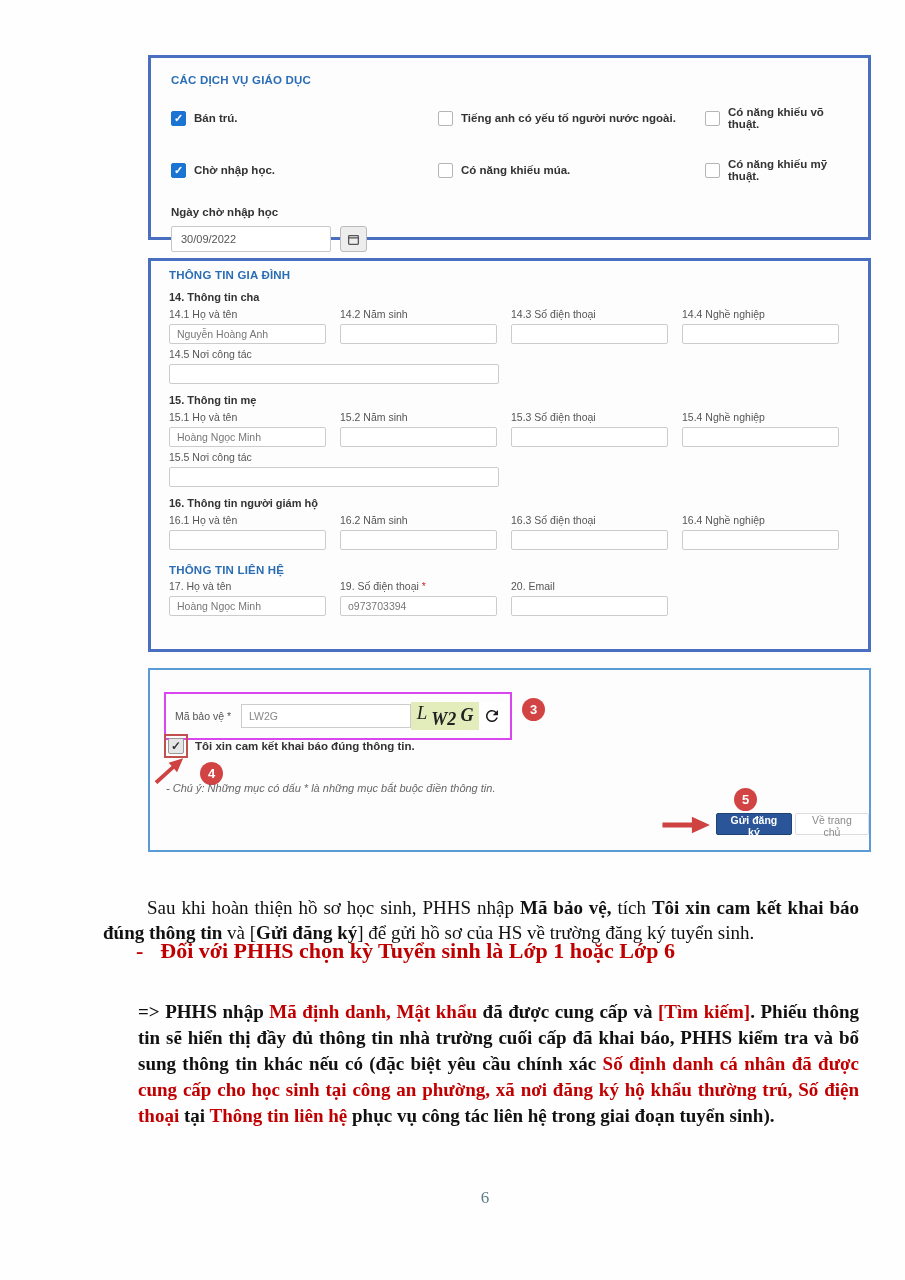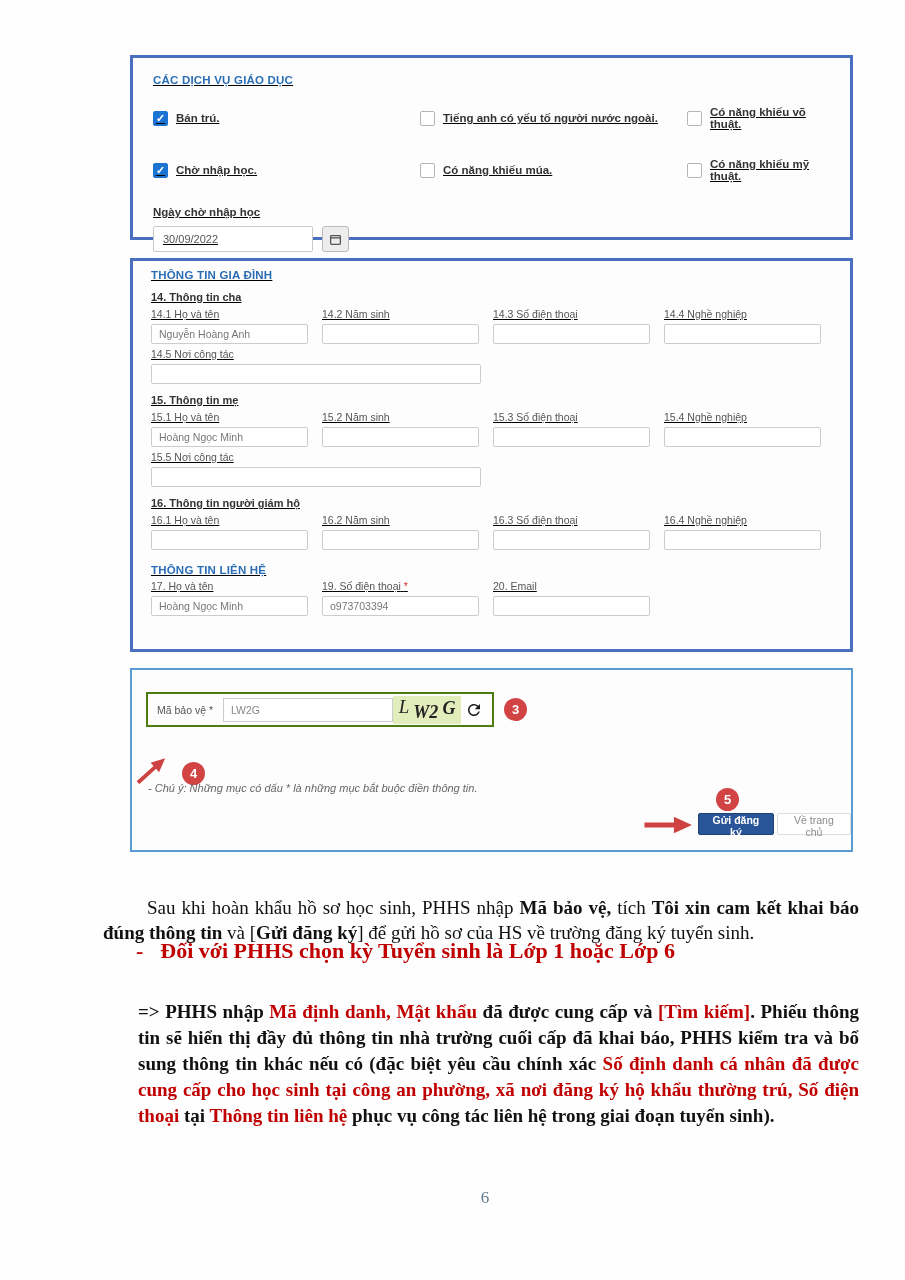--- a/index.html
+++ b/index.html
@@ -3,21 +3,21 @@
 <meta charset="utf-8">
 <style>
   * { box-sizing: border-box; }
   html,body { margin:0; padding:0; background:#fff; }
   .page {
     position:relative; width:905px; height:1280px; background:#fefefe;
     font-family:"Liberation Sans", sans-serif; overflow:hidden;
   }
 
   
-  .panel { position:absolute; left:130px; width:723px; background:#fdfdfd; border:3px solid #4a6fc0;text-decoration:underline; }
+  .panel { position:absolute; left:148px; width:723px; background:#fdfdfd; border:3px solid #4a6fc0; }
   #box-services { top:55px;  height:185px; padding:16px 20px 0 20px; }
   #box-family   { top:258px; height:394px; padding:8px 18px 0 18px; }
   #box-submit   { top:668px; height:184px; border:2px solid #5b9bd5; }
 
   .panel-header { color:#2a6db5; font-weight:bold; font-size:11.5px; letter-spacing:.2px; }
 
   
   .svc-grid { display:grid; grid-template-columns:267px 267px 1fr; grid-template-rows:repeat(2,auto);
               grid-auto-flow:column; row-gap:28px; margin-top:20px; }
   .cb-row { display:flex; align-items:center; gap:8px; cursor:pointer; }
@@ -40,21 +40,21 @@
   .field {}
   .flabel { font-size:10.5px; color:#555; margin:4px 0 4px; }
   .req { color:#d03030; }
   .finput { width:100%; height:20px; border:1px solid #ccc; border-radius:2px; padding:0 7px;
             font-size:10.5px; color:#777; background:#fff; font-family:inherit; }
   .wide-input { width:330px; }
   .contact-header { margin-top:14px; }
 
   
   #box-submit > * { position:absolute; }
-  .captcha-box { left:14px; top:22px; width:348px; height:35px; border:2px solid #4d7c0f;
+  .captcha-box { left:14px; top:22px; width:348px; height:48px; border:2px solid #d946ef;
                  display:flex; align-items:center; padding:0 5px; }
   .captcha-label { font-size:10.5px; color:#555; white-space:nowrap; margin-left:4px; }
   .captcha-input { width:172px; height:24px; margin-left:10px; border:1px solid #ccc; padding:0 7px;
                    font-size:10.5px; color:#888; font-family:inherit; }
   .captcha-img { margin-left:auto; height:28px; background:#e3edbb; display:flex; align-items:center;
                  padding:0 6px; gap:4px; font-family:"Liberation Serif", serif; font-style:italic; color:#222; }
   .cap-l  { font-size:19px; transform:translateY(-3px); }
   .cap-w2 { font-size:18px; font-weight:bold; transform:translateY(3px); }
   .cap-g  { font-size:18px; font-weight:bold; transform:translateY(-1px); }
   .captcha-refresh { width:26px; height:26px; background:#fff; border:none; display:flex;
@@ -244,20 +244,26 @@
         <span class="cap-g">G</span>
       </div>
       <button class="captcha-refresh">
         <svg width="18" height="18" viewBox="0 0 24 24" fill="#1a1a1a">
           <path d="M17.65 6.35A7.958 7.958 0 0 0 12 4c-4.42 0-7.99 3.58-8 8s3.57 8 8 8c3.73 0 6.84-2.55 7.73-6h-2.08A5.99 5.99 0 0 1 12 18c-3.31 0-6-2.69-6-6s2.69-6 6-6c1.66 0 3.14.69 4.22 1.78L13 11h7V4l-2.35 2.35z"></path>
         </svg>
       </button>
     </div>
     <div class="badge" id="badge3">3</div>
 
+    <div class="commit-row">
+      <span class="commit-cb-outline">
+        <span class="commit-cb"></span>
+      </span>
+      <span class="commit-label">Tôi xin cam kết khai báo đúng thông tin.</span>
+    </div>
 
     <div class="arrow" id="arrow-diag">
       <svg width="38" height="24" viewBox="0 0 60 22">
         <polygon points="0,8 36,8 36,1 58,11 36,21 36,14 0,14" fill="#cf4242"></polygon>
       </svg>
     </div>
     <div class="badge" id="badge4">4</div>
 
     <div class="note">- Chú ý: Những mục có dấu * là những mục bắt buộc điền thông tin.</div>
 
@@ -266,21 +272,21 @@
       <svg width="58" height="18" viewBox="0 0 60 22">
         <polygon points="0,8 36,8 36,1 58,11 36,21 36,14 0,14" fill="#cf4242"></polygon>
       </svg>
     </div>
     <div class="btn-row">
       <button class="btn btn-primary">Gửi đăng ký</button>
       <button class="btn btn-secondary">Về trang chủ</button>
     </div>
   </section>
 
-  <p class="doc-p1"><span>Sau khi hoàn khẩu hồ sơ học sinh, PHHS nhập </span><span class="b">Mã bảo vệ,</span><span> tích </span><span class="b">Tôi xin cam kết khai báo đúng thông tin</span><span> và [</span><span class="b">Gửi đăng ký</span><span>] để gửi hồ sơ của HS về trường đăng ký tuyển sinh.</span></p>
+  <p class="doc-p1"><span>Sau khi hoàn thiện hồ sơ học sinh, PHHS nhập </span><span class="b">Mã bảo vệ,</span><span> tích </span><span class="b">Tôi xin cam kết khai báo đúng thông tin</span><span> và [</span><span class="b">Gửi đăng ký</span><span>] để gửi hồ sơ của HS về trường đăng ký tuyển sinh.</span></p>
 
   <div class="doc-heading">
     <span>-</span>
     <span>Đối với PHHS chọn kỳ Tuyển sinh là Lớp 1 hoặc Lớp 6</span>
   </div>
 
   <p class="doc-p2"><span>=&gt; PHHS nhập </span><span class="r">Mã định danh,</span><span> </span><span class="r">Mật khẩu</span><span> đã được cung cấp và </span><span class="r">[Tìm kiếm]</span><span>. Phiếu thông tin sẽ hiển thị đầy đủ thông tin nhà trường cuối cấp đã khai báo, PHHS kiểm tra và bổ sung thông tin khác nếu có (đặc biệt yêu cầu chính xác </span><span class="r">Số định danh cá nhân đã được cung cấp cho học sinh tại công an phường, xã nơi đăng ký hộ khẩu thường trú,</span><span> </span><span class="r">Số điện thoại</span><span> tại </span><span class="r">Thông tin liên hệ</span><span> phục vụ công tác liên hệ trong giai đoạn tuyển sinh).</span></p>
 
   <div class="page-num">6</div>
 

